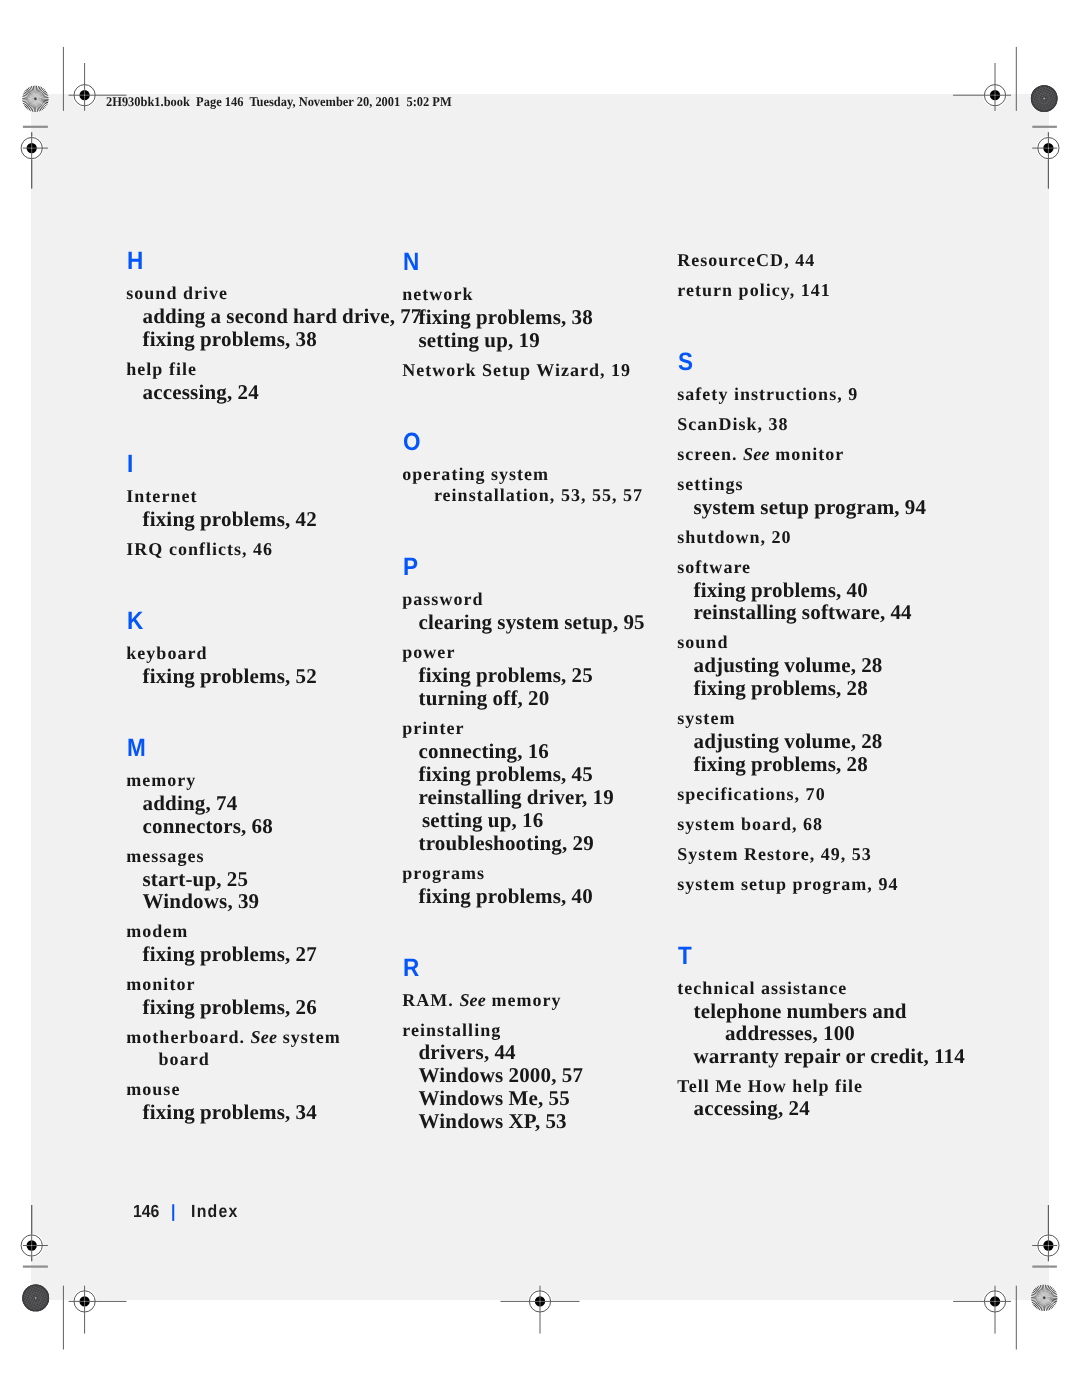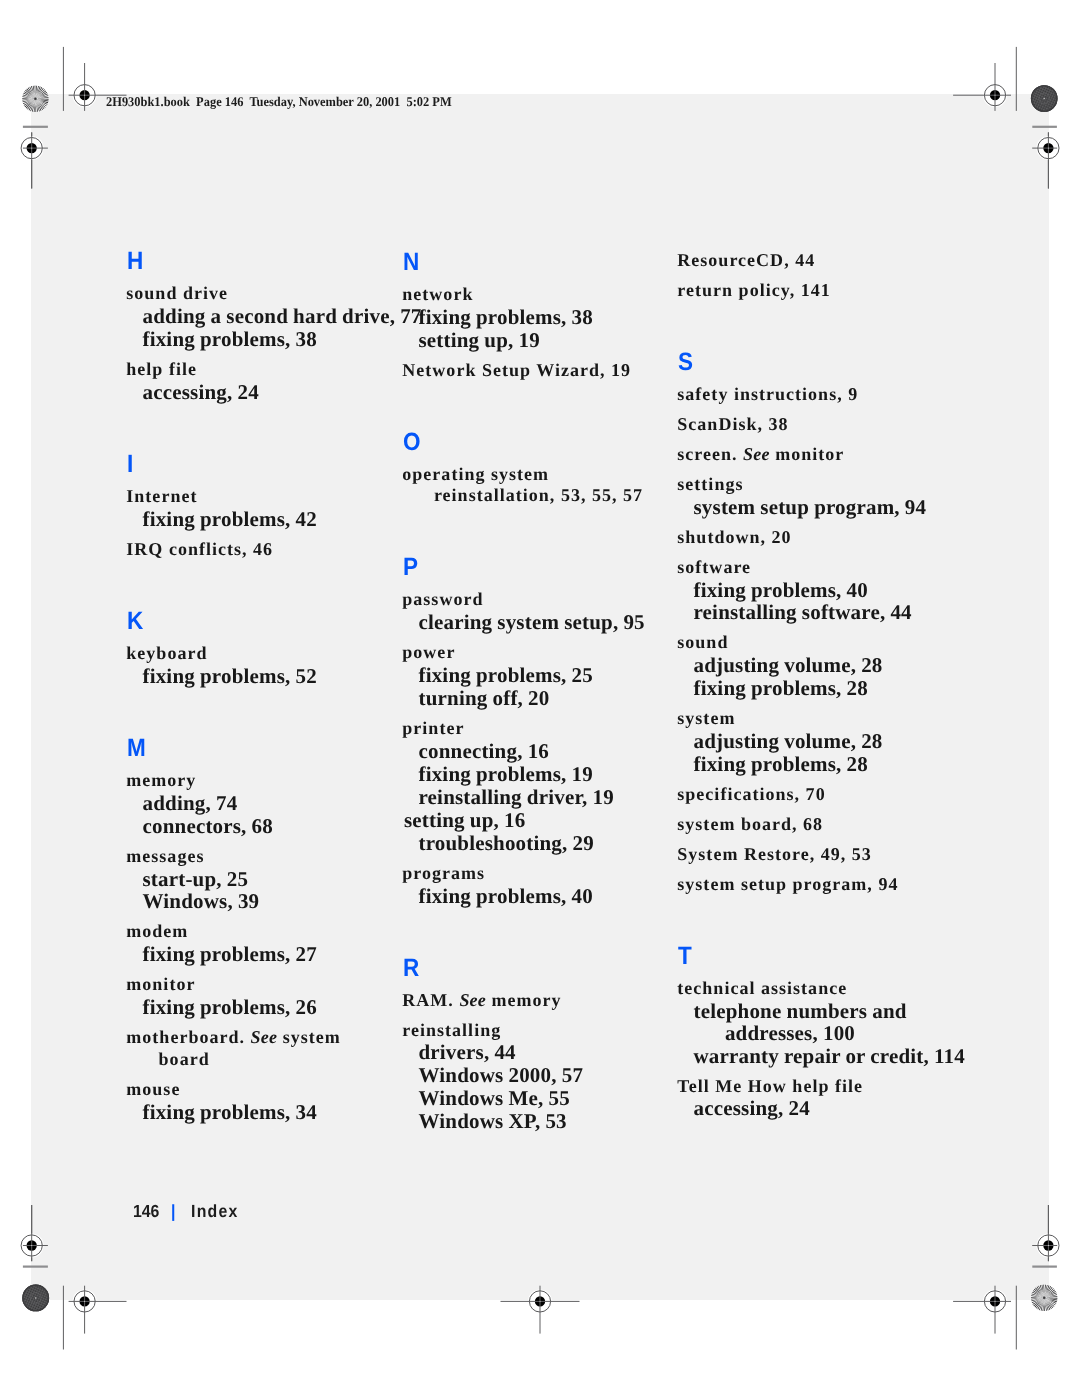--- a/index.html
+++ b/index.html
@@ -209,23 +209,23 @@
     <div class="entry" style="left:402.3px;top:466.7px">operating system</div>
     <div class="entry" style="left:433.9px;top:488.4px">reinstallation, 53, 55, 57</div>
     <div class="letter" style="left:402.9px;top:559.4px">P</div>
     <div class="entry" style="left:402.3px;top:592.4px">password</div>
     <div class="sub" style="left:418.5px;top:615.3px">clearing system setup, 95</div>
     <div class="entry" style="left:402.3px;top:645.3px">power</div>
     <div class="sub" style="left:418.5px;top:668.2px">fixing problems, 25</div>
     <div class="sub" style="left:418.5px;top:691.1px">turning off, 20</div>
     <div class="entry" style="left:402.3px;top:721.1px">printer</div>
     <div class="sub" style="left:418.5px;top:744.0px">connecting, 16</div>
-    <div class="sub" style="left:418.5px;top:766.9px">fixing problems, 19</div>
+    <div class="sub" style="left:418.5px;top:766.9px">fixing problems, 45</div>
     <div class="sub" style="left:418.5px;top:789.8px">reinstalling driver, 19</div>
-    <div class="sub" style="left:404px;top:812.7px">setting up, 16</div>
+    <div class="sub" style="left:422px;top:812.7px">setting up, 16</div>
     <div class="sub" style="left:418.5px;top:835.6px">troubleshooting, 29</div>
     <div class="entry" style="left:402.3px;top:865.6px">programs</div>
     <div class="sub" style="left:418.5px;top:888.5px">fixing problems, 40</div>
     <div class="letter" style="left:402.9px;top:959.5px">R</div>
     <div class="entry" style="left:402.3px;top:992.5px"><span>RAM. </span><i>See</i><span> memory</span></div>
     <div class="entry" style="left:402.3px;top:1022.5px">reinstalling</div>
     <div class="sub" style="left:418.5px;top:1045.4px">drivers, 44</div>
     <div class="sub" style="left:418.5px;top:1068.3px">Windows 2000, 57</div>
     <div class="sub" style="left:418.5px;top:1091.2px">Windows Me, 55</div>
     <div class="sub" style="left:418.5px;top:1114.1px">Windows XP, 53</div>

